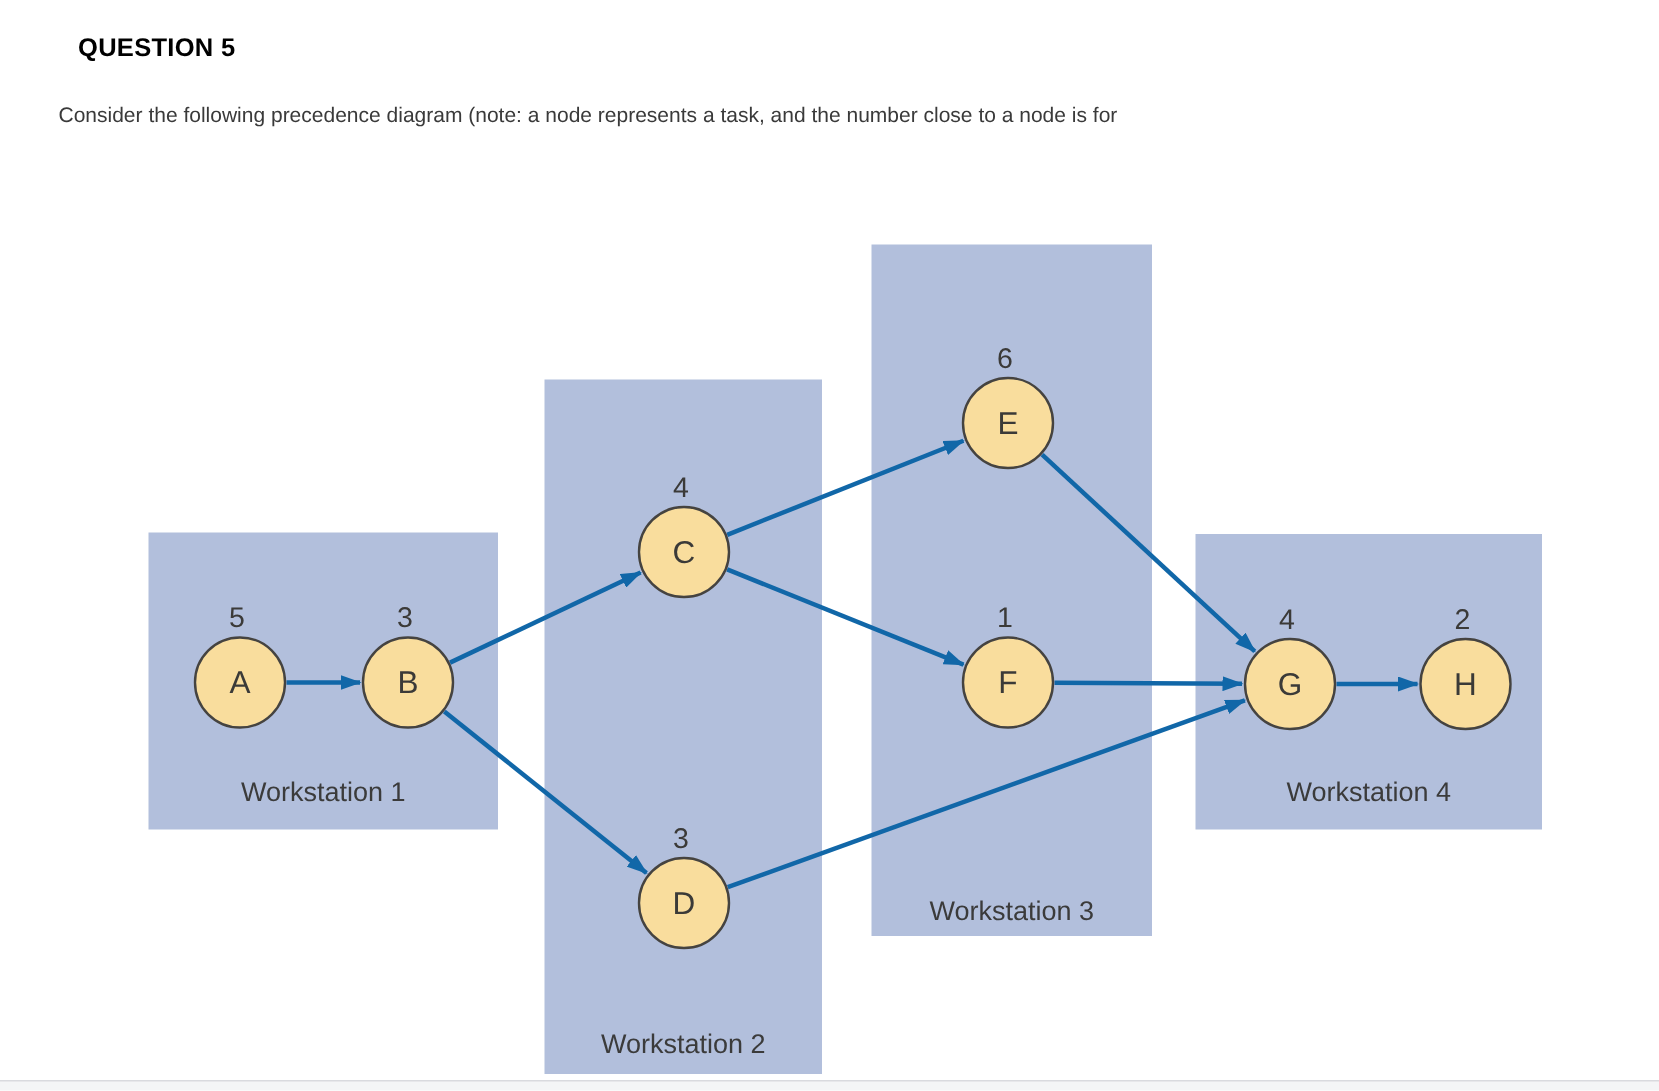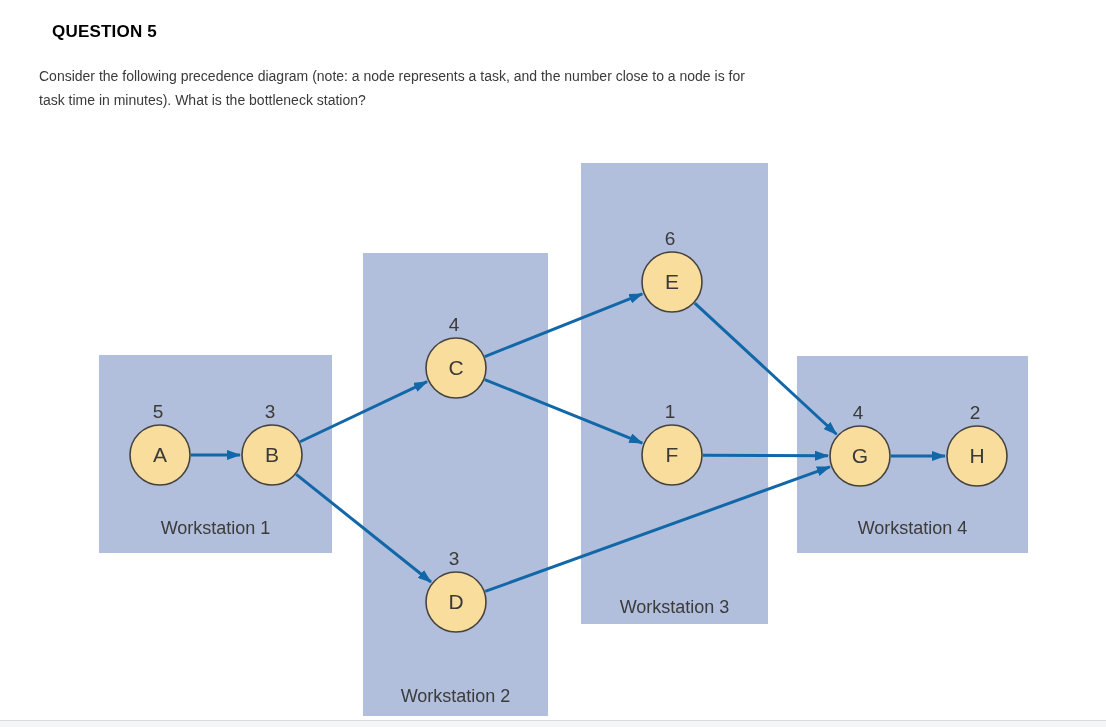--- a/index.html
+++ b/index.html
@@ -27,21 +27,21 @@
     position: absolute; left: 0; right: 0; bottom: 0;
     height: 6px; background: #f4f5f6;
     border-top: 1px solid #d9dade;
   }
 </style>
 </head>
 <body>
 
 <div class="title">QUESTION 5</div>
 
-<p class="qtext"><span>Consider the following precedence diagram (note: a node represents a task, and the number close to a node is for</span><br><span>task time in minutes). What is the bottleneck station?</span></p>
+<p class="qtext"><span>Consider the following precedence diagram (note: a node represents a task, and the number close to a node is for</span><br></p>
 
 <svg id="diagram" width="1106" height="727" viewBox="0 0 1106 727">
     <defs>
       <marker id="arrowhead" viewBox="0 0 14 10" refX="13" refY="5" markerWidth="14" markerHeight="10" orient="auto" markerUnits="userSpaceOnUse">
         <path d="M0,0 L14,5 L0,10 Z" fill="#1167a8"></path>
       </marker>
     </defs>
     <rect x="99" y="355" width="233" height="198" fill="#b2bfdc"></rect>
     <rect x="363" y="253" width="185" height="463" fill="#b2bfdc"></rect>
     <rect x="581" y="163" width="187" height="461" fill="#b2bfdc"></rect>

